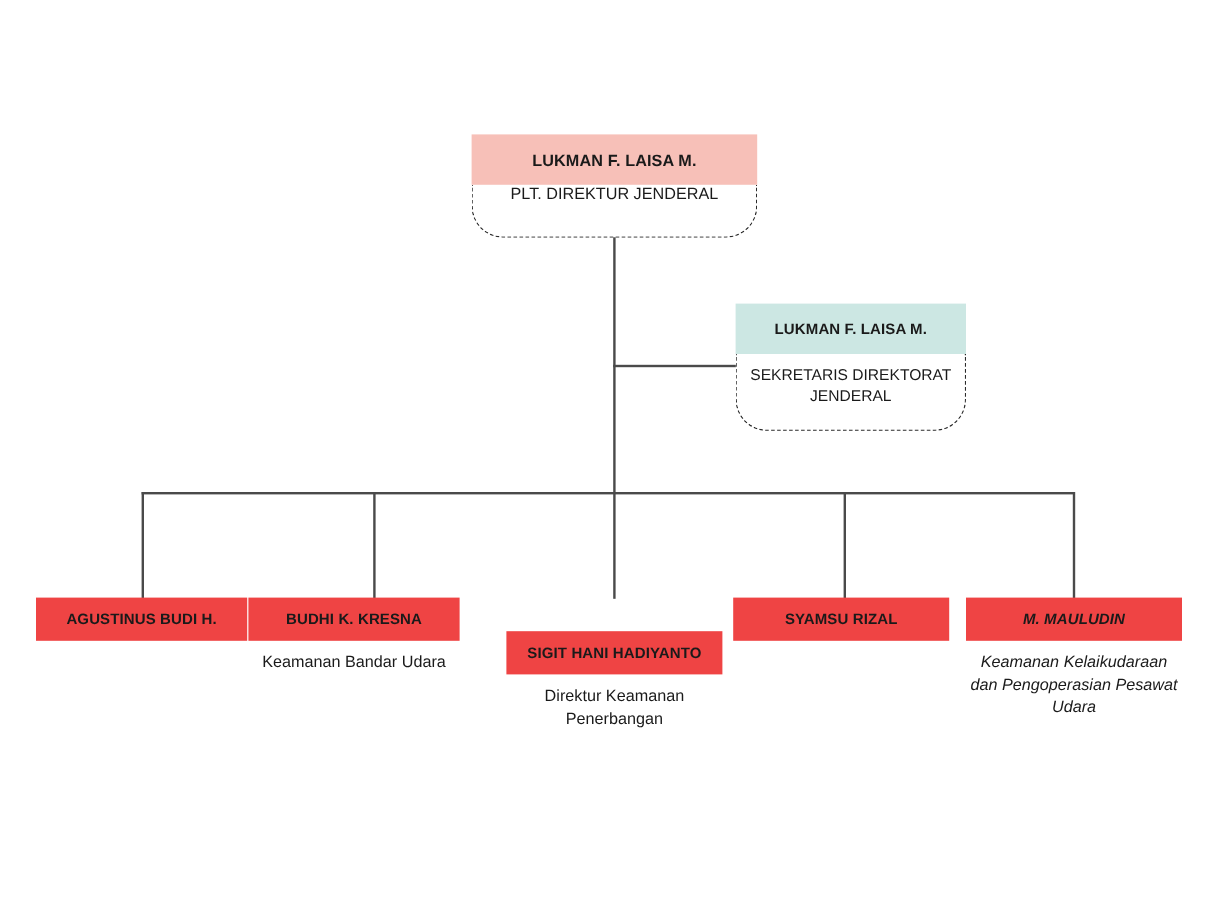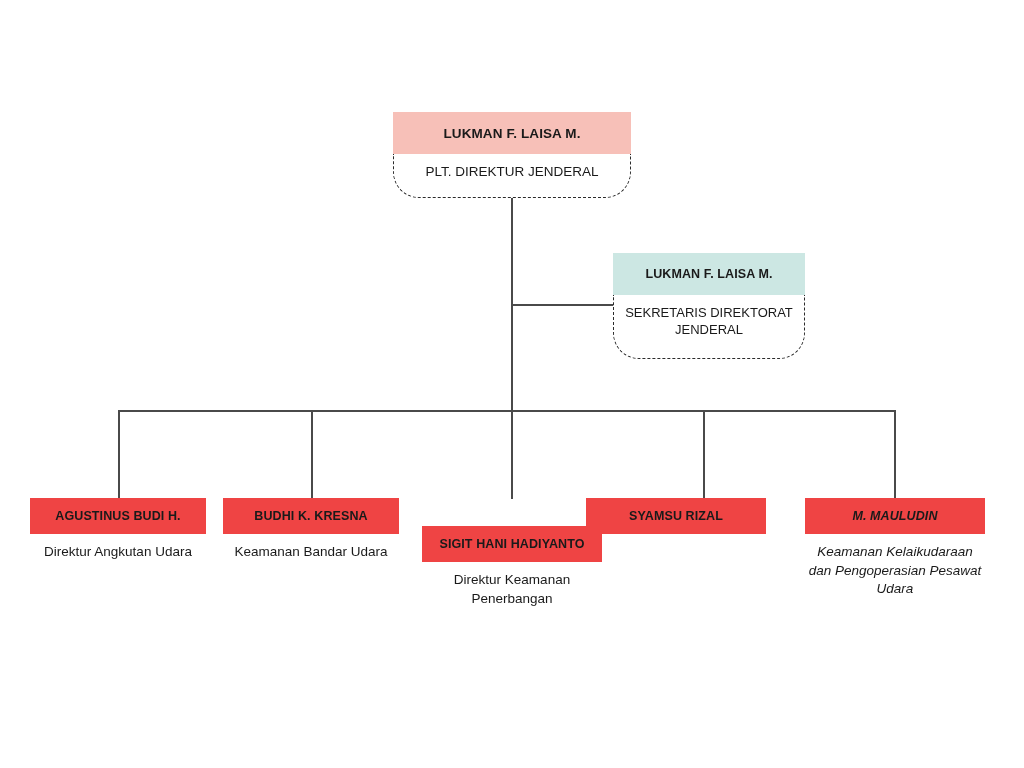--- a/index.html
+++ b/index.html
@@ -68,33 +68,33 @@
 
   
   .node.plain .node-body {
     border: none;
     padding-top: 9px;
   }
 
   
   #node-dirjen { left: 393px; top: 112px; width: 238px; }
   #node-dirjen .node-header { height: 42px; font-size: 13.5px; background: #F7C0B8; }
-  #node-dirjen .node-body   { height: 44px; font-size: 13.5px; padding-top: 10px; }
+  #node-dirjen .node-body   { height: 44px; font-size: 13.5px; }
 
   #node-sekretaris { left: 613px; top: 253px; width: 192px; }
   #node-sekretaris .node-header { height: 42px; font-size: 12.5px; background: #CCE7E3; }
   #node-sekretaris .node-body   { height: 64px; font-size: 13px; padding: 9px 6px 0 6px; line-height: 1.33; display: block; }
 
   .director .node-header { height: 36px; font-size: 12.5px; background: #ef4444; }
   .director .node-body   { font-size: 13.5px; line-height: 1.38; display: block; }
 
   #node-d1 { left: 30px;  top: 498px; width: 176px; }
-  #node-d2 { left: 223px; top: 498px; width: 176px; }
+  #node-d2 { left: 207px; top: 498px; width: 176px; }
   #node-d3 { left: 422px; top: 498px; width: 180px; margin-top: 28px; }
-  #node-d4 { left: 586px; top: 498px; width: 180px; }
+  #node-d4 { left: 611px; top: 498px; width: 180px; }
   #node-d5 { left: 805px; top: 498px; width: 180px; font-style: italic; }
 </style>
 </head>
 <body>
 
 <div id="chart">
 
   <div class="connector v" style="left:511px; top:190px; height:221px;"></div>
 
   <div class="connector h" style="left:511px; top:304px; width:103px;"></div>
@@ -112,21 +112,20 @@
     <div class="node-body">PLT. DIREKTUR JENDERAL</div>
   </div>
 
   <div class="node dashed" id="node-sekretaris">
     <div class="node-header">LUKMAN F. LAISA M.</div>
     <div class="node-body">SEKRETARIS DIREKTORAT JENDERAL</div>
   </div>
 
   <div class="node plain director" id="node-d1">
     <div class="node-header">AGUSTINUS BUDI H.</div>
-    <div class="node-body">Direktur Angkutan Udara</div>
   </div>
 
   <div class="node plain director" id="node-d2">
     <div class="node-header">BUDHI K. KRESNA</div>
     <div class="node-body">Keamanan Bandar Udara</div>
   </div>
 
   <div class="node plain director" id="node-d3">
     <div class="node-header">SIGIT HANI HADIYANTO</div>
     <div class="node-body">Direktur Keamanan Penerbangan</div>

